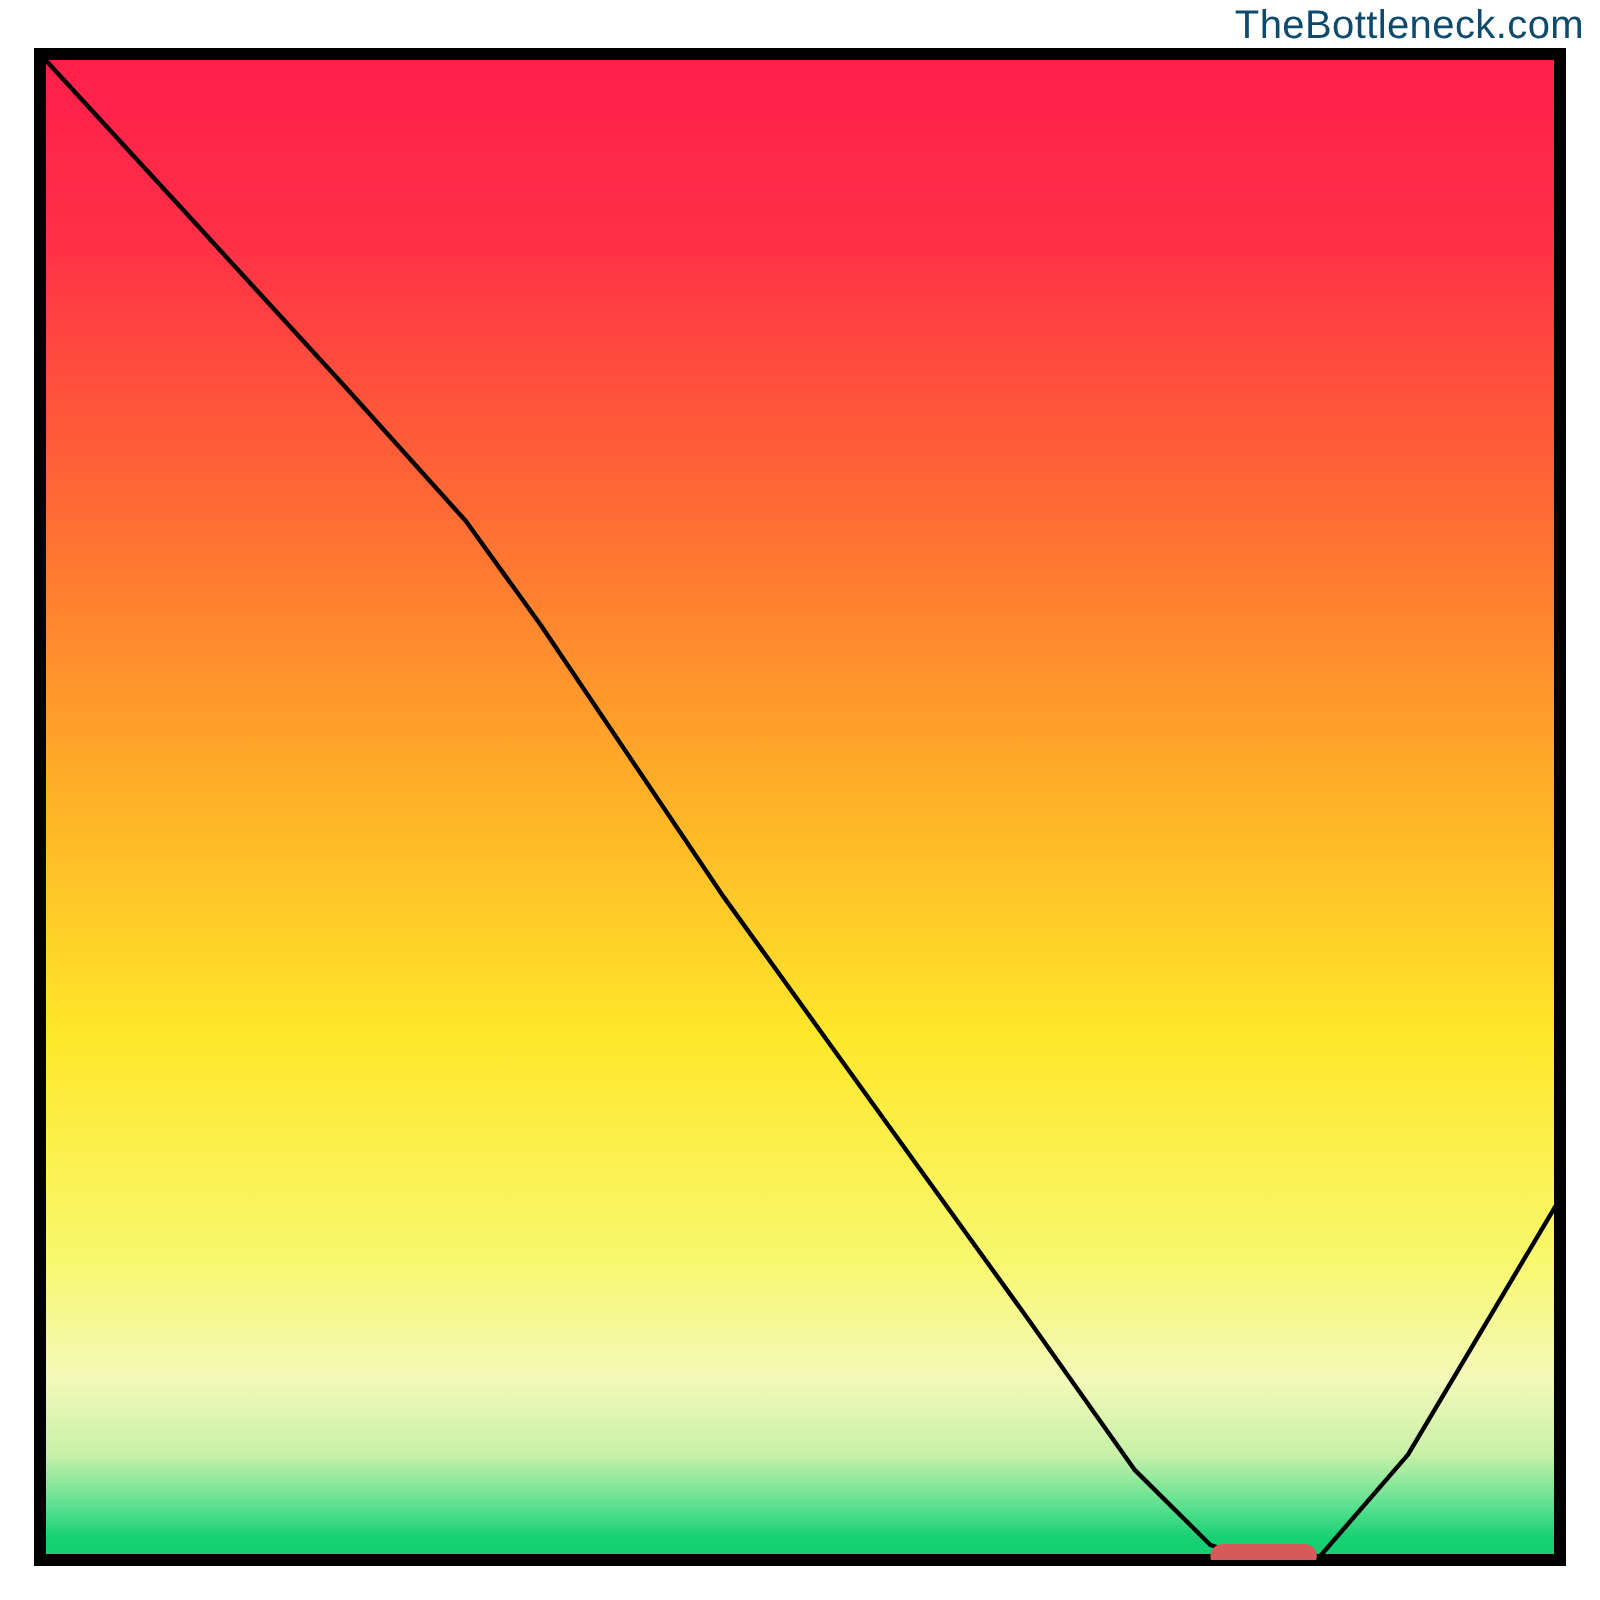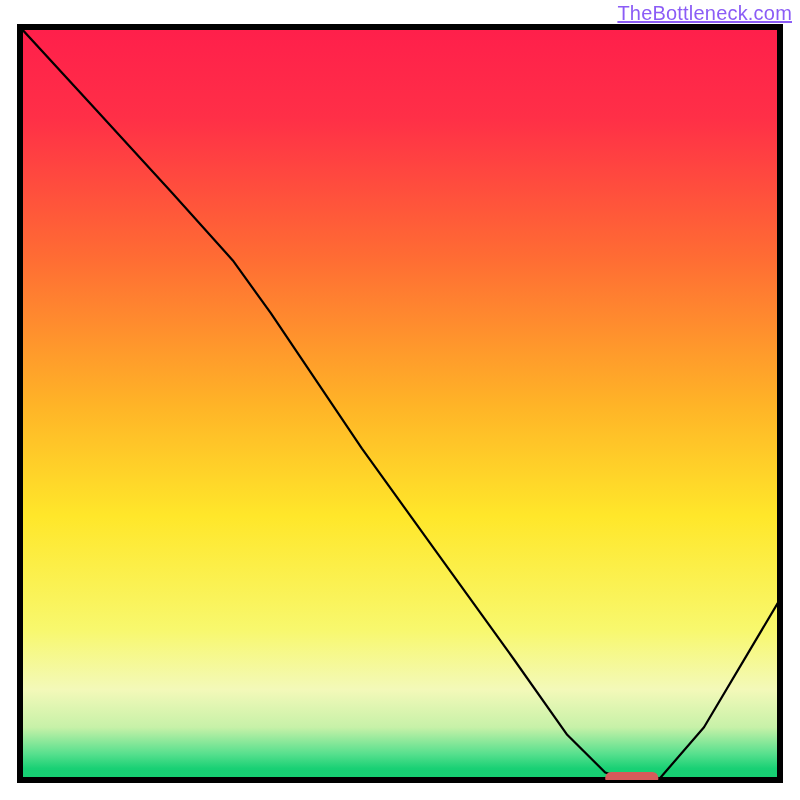--- a/index.html
+++ b/index.html
@@ -14,26 +14,25 @@
   .frame {
     position: relative;
     width: 800px;
     height: 800px;
     box-sizing: border-box;
   }
   .watermark {
     position: absolute;
     top: 2px;
     right: 8px;
-    color: #8b5cf6;
+    color: #0c4a6e;
     font-size: 20px;
     font-weight: 400;
     letter-spacing: 0.2px;
     z-index: 10;
-    text-decoration: underline;
   }
   svg.chart {
     position: absolute;
     inset: 0;
     width: 800px;
     height: 800px;
     display: block;
   }
 </style>
 </head>

